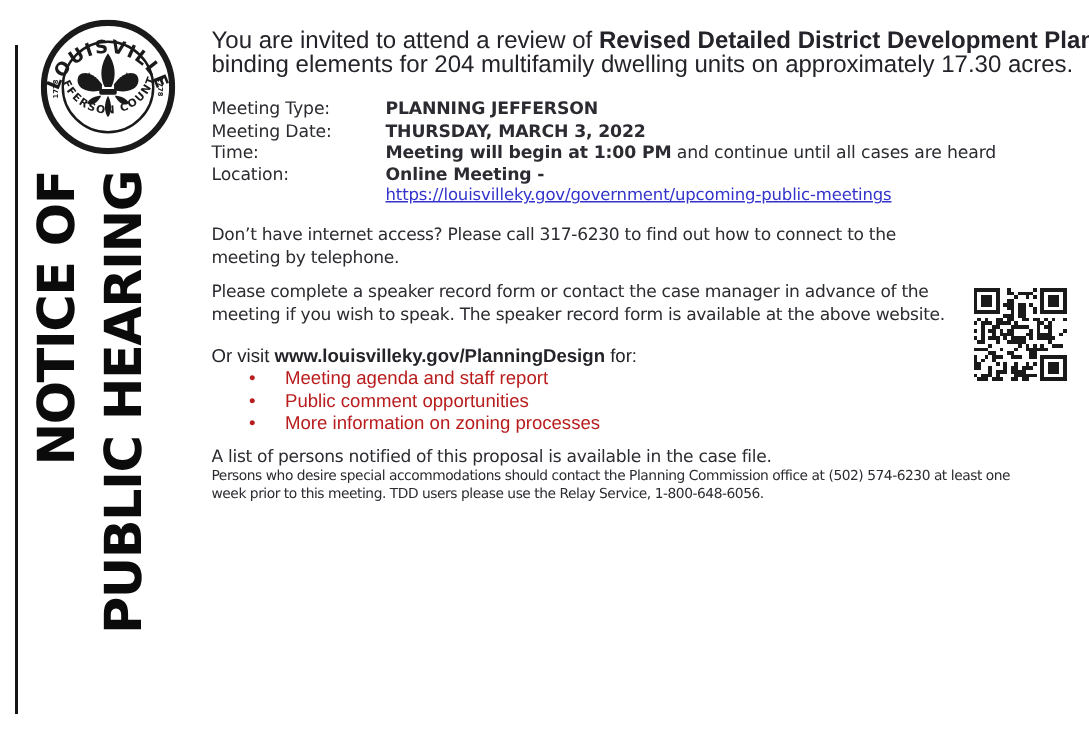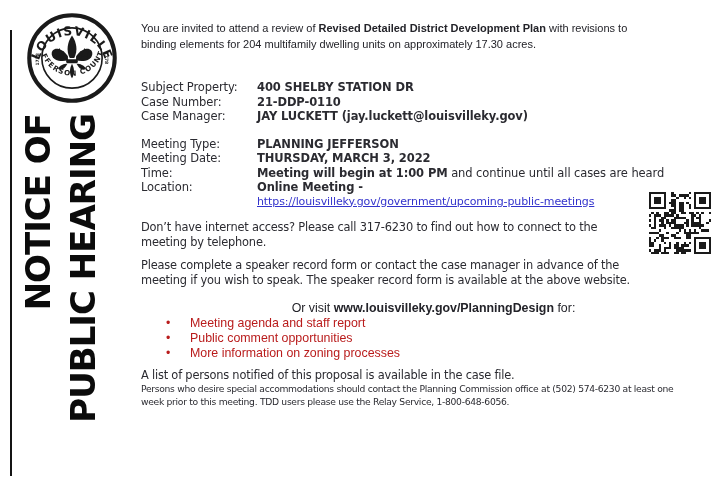--- a/index.html
+++ b/index.html
@@ -16,21 +16,21 @@
     position:absolute; left:16px; top:468px; width:354px;
     transform:rotate(-90deg); transform-origin:top left;
     text-align:right; font-family:"DejaVu Sans",sans-serif;
     font-weight:bold; font-size:34px; line-height:1.32;
     letter-spacing:-1px; color:#0b0b0b; white-space:nowrap;
   }
   .content { position:absolute; left:141px; top:14px; width:585px; }
   .line { white-space:nowrap; }
 
   .intro {
-    font-family:"Liberation Sans",sans-serif; font-size:11px;
+    font-family:"Liberation Sans",sans-serif; font-size:16px;
     line-height:16px; color:#232329; margin-top:6px;
   }
   .intro .b { font-weight:bold; }
 
   .fieldgroup { font-size:11.5px; letter-spacing:-0.1px; line-height:14.5px; color:#2b2b31; }
   .g1 { margin-top:28px; }
   .g2 { margin-top:13px; }
   .gloc { }
   .frow { display:flex; }
   .frow .lab { width:116px; flex:none; }
@@ -41,21 +41,21 @@
     text-decoration:underline; letter-spacing:-0.1px; white-space:nowrap;
   }
 
   .para { font-size:11.4px; letter-spacing:-0.2px; line-height:15px; color:#2b2b31; }
   .p-internet { margin-top:11px; }
   .p-speaker { margin-top:8px; }
   .p-notified { margin-top:7px; }
 
   .p-visit {
     margin-top:13px; font-family:"Liberation Sans",sans-serif;
-    font-size:12.4px; line-height:15px; color:#232329; letter-spacing:0;text-align:center;
+    font-size:12.4px; line-height:15px; color:#232329; letter-spacing:0;
   }
   .p-visit .b { font-weight:bold; }
   .bullets { font-family:"Liberation Sans",sans-serif; font-size:12.4px; line-height:15px; color:#b91c1c; }
   .bullet-item { display:flex; }
   .bullet-item::before { content:"\2022"; margin-left:25px; width:24px; flex:none; }
 
   .p-small {
     margin-top:0; font-size:9.2px; letter-spacing:-0.3px;
     line-height:12.5px; color:#2b2b31;
   }
@@ -101,34 +101,20 @@
     <div>PUBLIC HEARING</div>
   </div>
 
   <div class="content">
 
     <div class="intro">
       <div class="line"><span>You are invited to attend a review of </span><span class="b">Revised Detailed District Development Plan</span><span> with revisions to</span></div>
       <div class="line">binding elements for 204 multifamily dwelling units on approximately 17.30 acres.</div>
     </div>
 
-    <div class="fieldgroup g1">
-      <div class="frow">
-        <span class="lab">Subject Property:</span>
-        <span class="val">400 SHELBY STATION DR</span>
-      </div>
-      <div class="frow">
-        <span class="lab">Case Number:</span>
-        <span class="val">21-DDP-0110</span>
-      </div>
-      <div class="frow">
-        <span class="lab">Case Manager:</span>
-        <span class="val">JAY LUCKETT (jay.luckett@louisvilleky.gov)</span>
-      </div>
-    </div>
 
     <div class="fieldgroup g2">
       <div class="frow">
         <span class="lab">Meeting Type:</span>
         <span class="val">PLANNING JEFFERSON</span>
       </div>
       <div class="frow">
         <span class="lab">Meeting Date:</span>
         <span class="val">THURSDAY, MARCH 3, 2022</span>
       </div>

